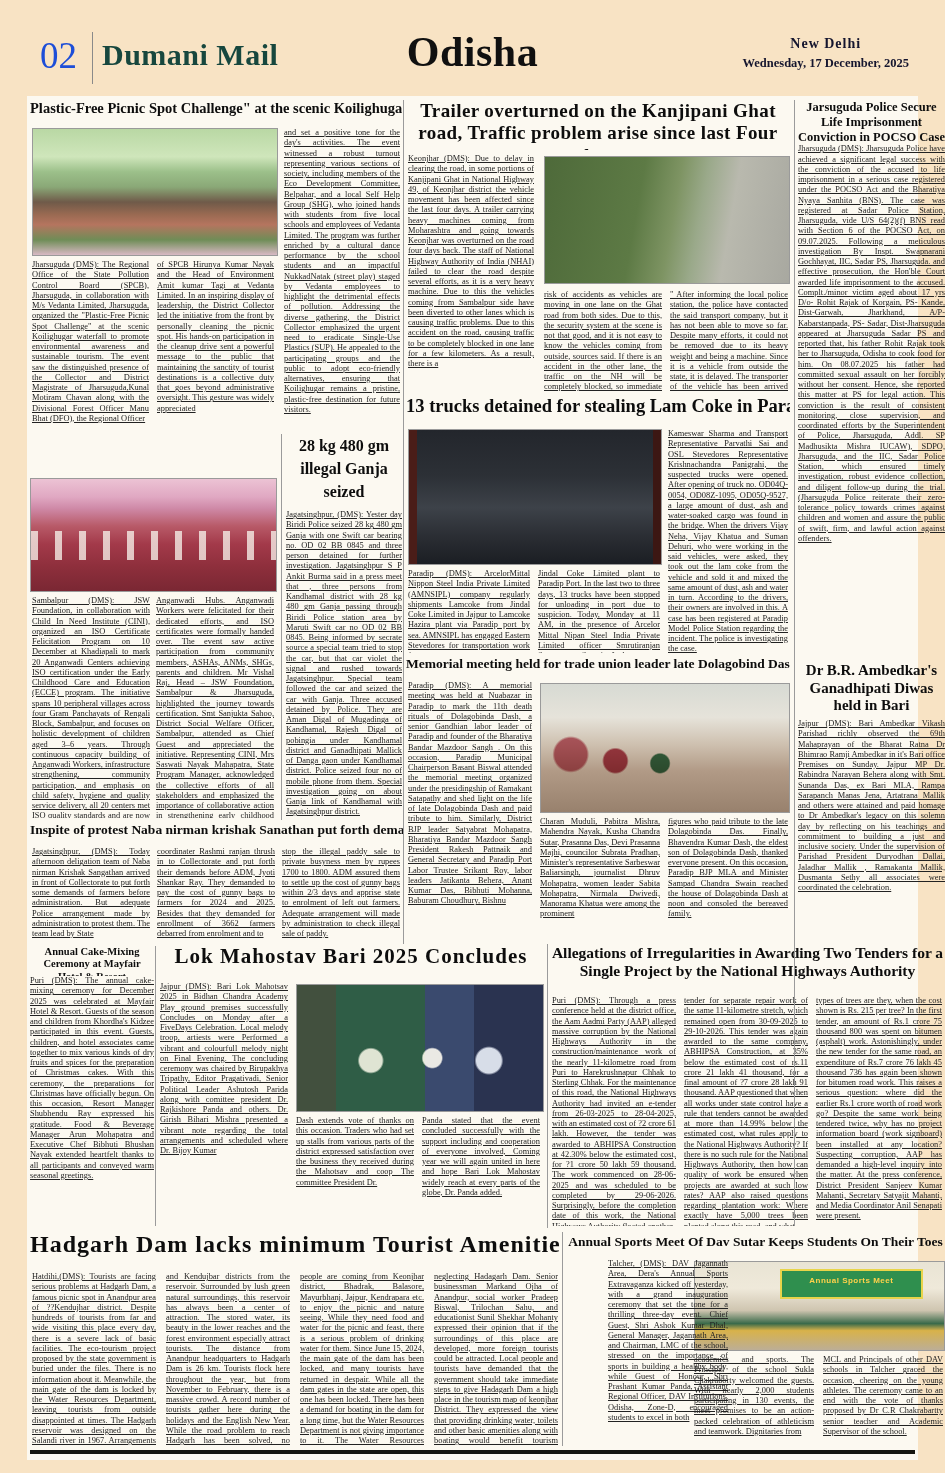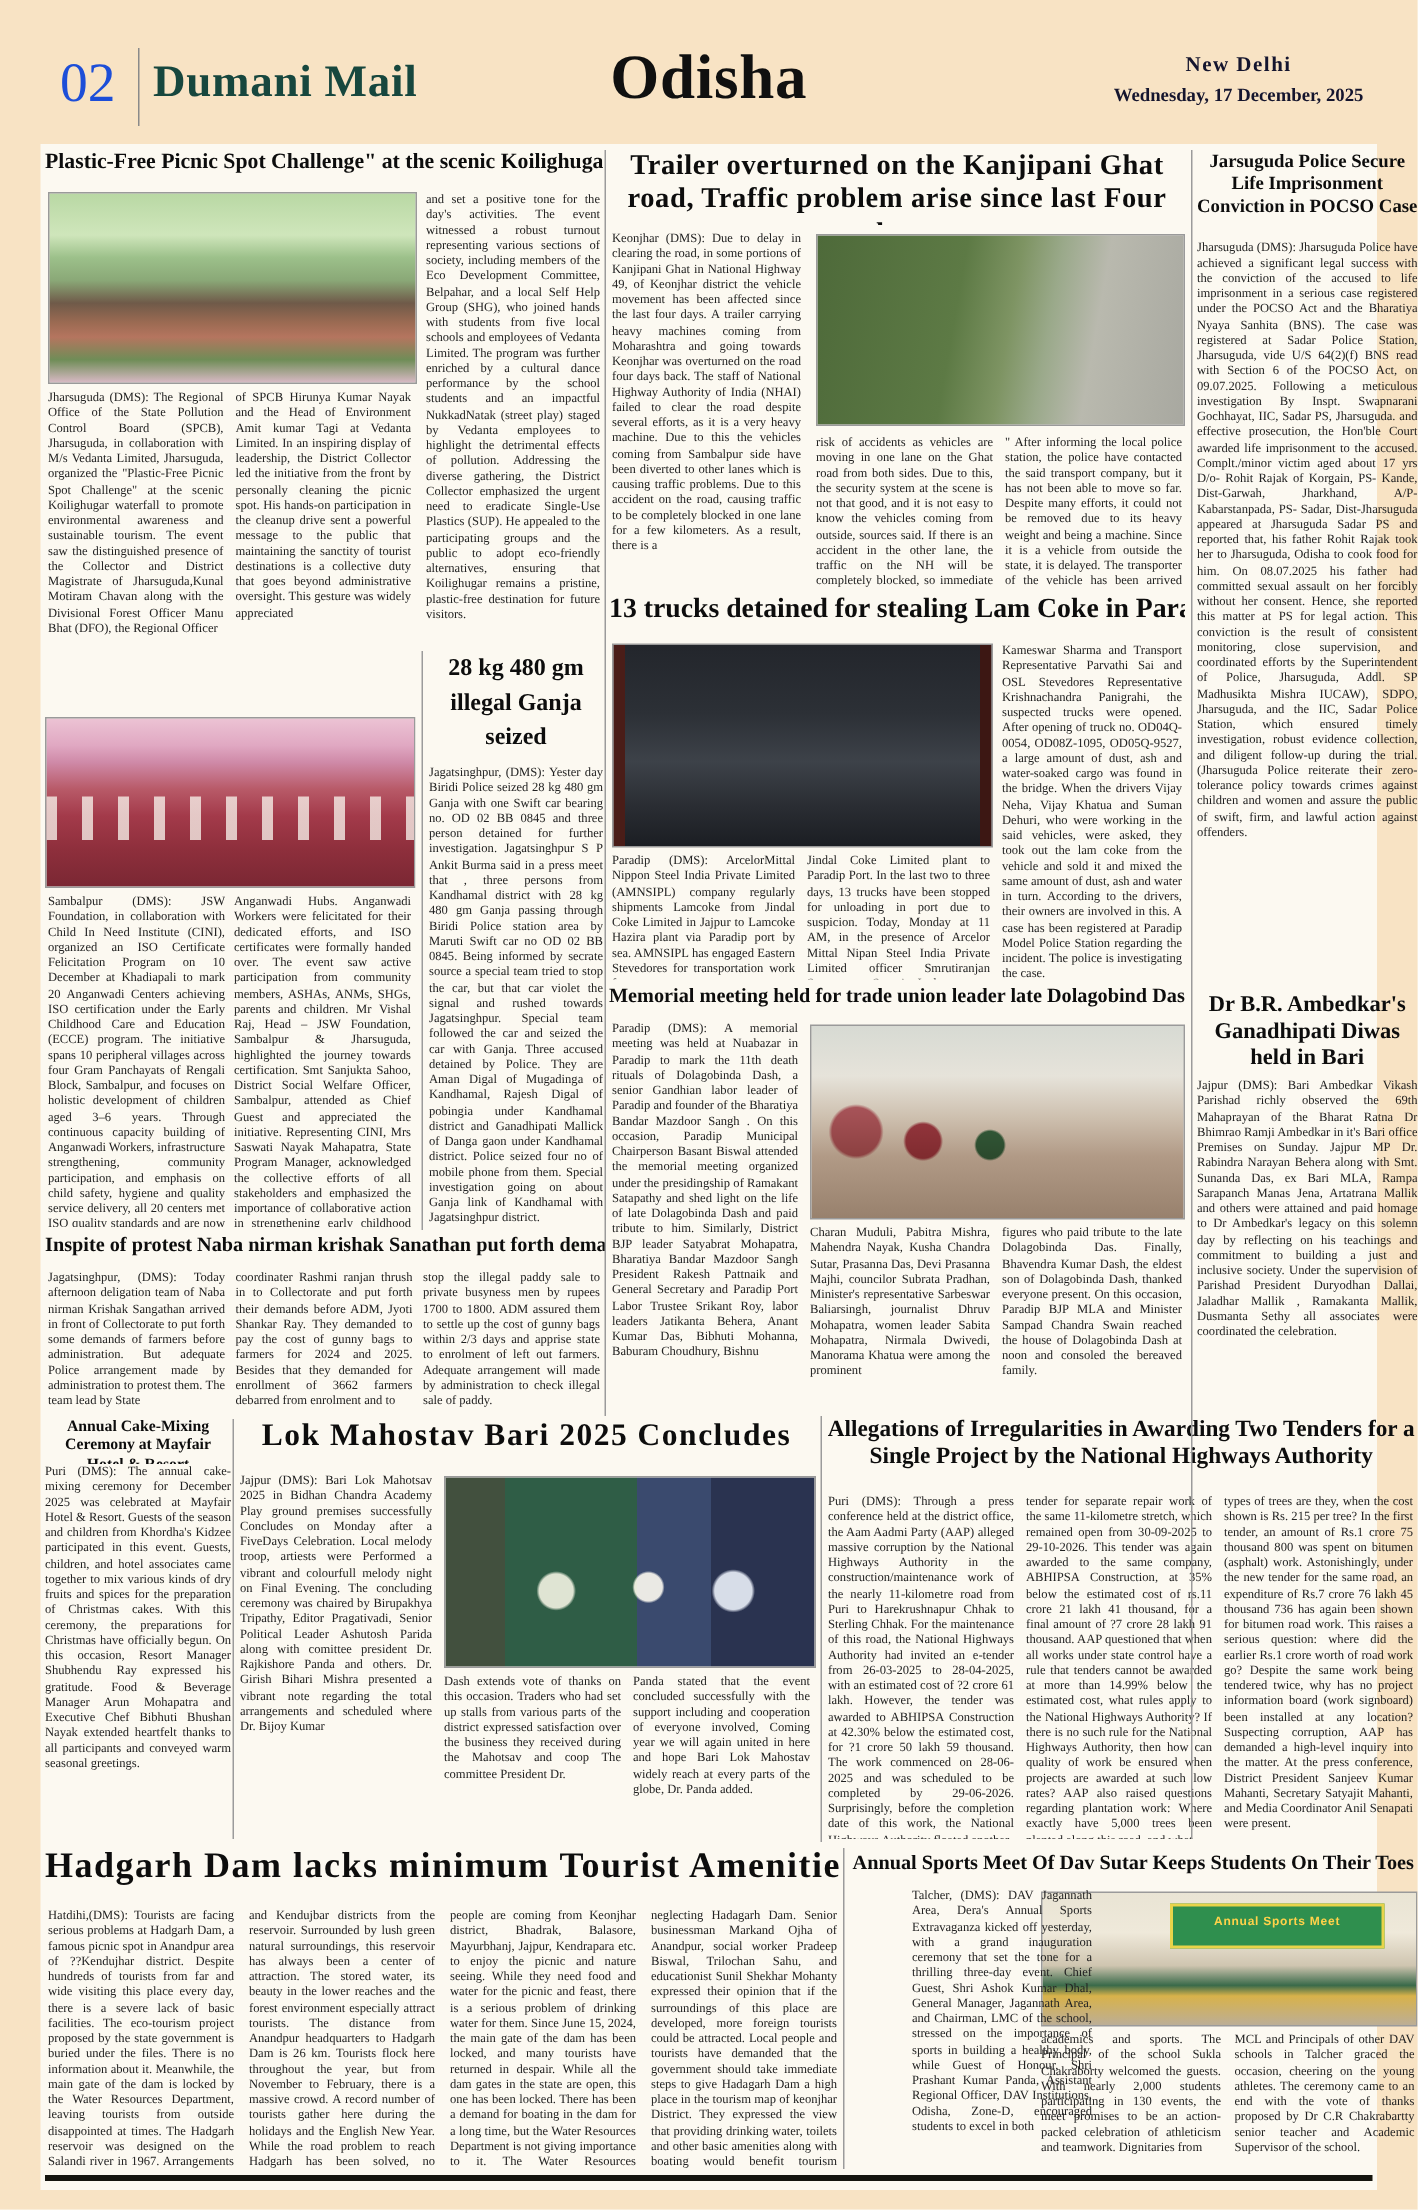--- a/index.html
+++ b/index.html
@@ -15,21 +15,21 @@
   .pagenum{position:absolute;left:10px;top:8px;font-size:37px;color:#1d4ed8;font-weight:400;}
   .mast-div{position:absolute;left:62px;top:6px;width:1px;height:52px;background:#8a8a8a;}
   .masthead{position:absolute;left:72px;top:12px;font-size:30px;font-weight:bold;color:#17473e;letter-spacing:.5px;}
   .edition{position:absolute;left:0;right:0;top:2px;text-align:center;font-size:42px;font-weight:bold;color:#101010;letter-spacing:.5px;}
   .dateline{position:absolute;right:6px;top:10px;text-align:center;color:#15152e;}
   .dateline .city{font-size:14px;font-weight:bold;letter-spacing:1px;}
   .dateline .date{font-size:12.5px;font-weight:bold;margin-top:4px;}
   
   .art{position:absolute;overflow:hidden;}
   .hl{font-weight:bold;color:#0d0d0d;text-align:center;line-height:1.18;overflow:hidden;}
-  .bd{font-size:8.4px;line-height:1.22;text-align:justify;overflow:hidden;position:absolute;color:#222;}
+  .bd{font-size:8.4px;line-height:1.22;text-align:justify;overflow:hidden;position:absolute;color:#222;text-decoration:underline;}
   .photo{position:absolute;border:1px solid #9a9a9a;overflow:hidden;}
   .vrule{position:absolute;width:1px;background:#9b9b9b;}
   .botrule{position:absolute;left:30px;top:1450px;width:885px;height:4px;background:#15150f;}
   
   #picnic{left:30px;top:100px;width:372px;height:330px;}
   #picnic .hl{font-size:14.5px;height:24px;white-space:nowrap;}
   #picnic .photo{top:28px;left:2px;width:244px;height:126px;
     background:linear-gradient(180deg,#b9d8a4 0%,#cfe6bb 22%,#9cc08a 34%,#8aa877 46%,#6f5a49 58%,#9a6a52 68%,#b5755f 76%,#6f8d57 88%,#d8b9c4 100%);}
   #picnic .c3{top:28px;left:254px;width:116px;height:300px;}
   #picnic .c1{top:160px;left:2px;width:117px;height:168px;}
@@ -38,21 +38,21 @@
   #trailer{left:406px;top:100px;width:384px;height:294px;}
   #trailer .hl{font-size:19px;letter-spacing:.4px;height:50px;}
   #trailer .c1{top:54px;left:2px;width:126px;height:238px;}
   #trailer .photo{top:56px;left:138px;width:244px;height:126px;
     background:linear-gradient(100deg,#4e6a3a 0%,#5d7a45 38%,#7e9463 52%,#9aa98a 62%,#b9b9ae 74%,#a8a8a0 100%),
       radial-gradient(circle at 80% 66%,#eceae6 0 9%,rgba(0,0,0,0) 10%);background-blend-mode:normal;}
   #trailer .c2{top:190px;left:138px;width:118px;height:102px;}
   #trailer .c3{top:190px;left:264px;width:118px;height:102px;}
   
   #pocso{left:798px;top:100px;width:147px;height:560px;}
-  #pocso .hl{font-size:12.5px;margin-bottom:16px;}
+  #pocso .hl{font-size:12.5px;margin-bottom:0;}
   #pocso .bd{position:static;height:494px;}
   
   #ambedkar{left:798px;top:662px;width:147px;height:282px;}
   #ambedkar .hl{font-size:15px;margin-bottom:4px;}
   #ambedkar .bd{position:static;height:216px;}
   
   #jsw{left:30px;top:434px;width:247px;height:386px;}
   #jsw .hl{font-size:14px;height:42px;}
   #jsw .photo{top:44px;left:0;width:245px;height:112px;
     background:linear-gradient(180deg,#ecc3d4 0%,#e0a8c2 16%,#cf8aa8 26%,#b85a68 42%,#a33a4a 58%,#8e2f3c 78%,#7a2733 100%);}

